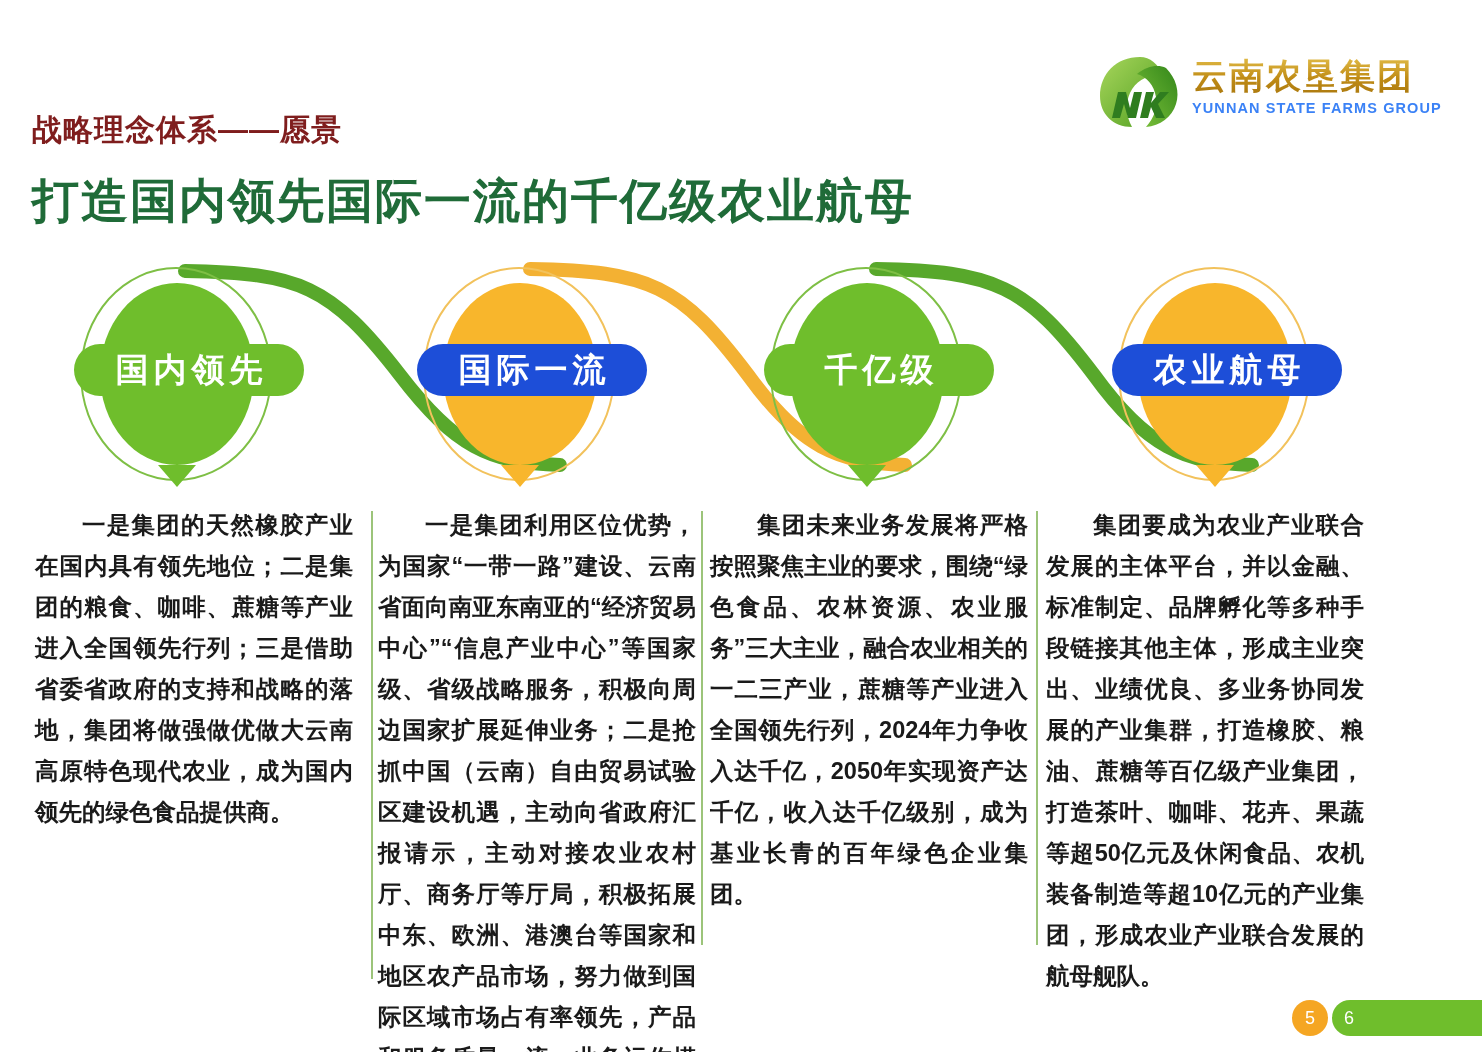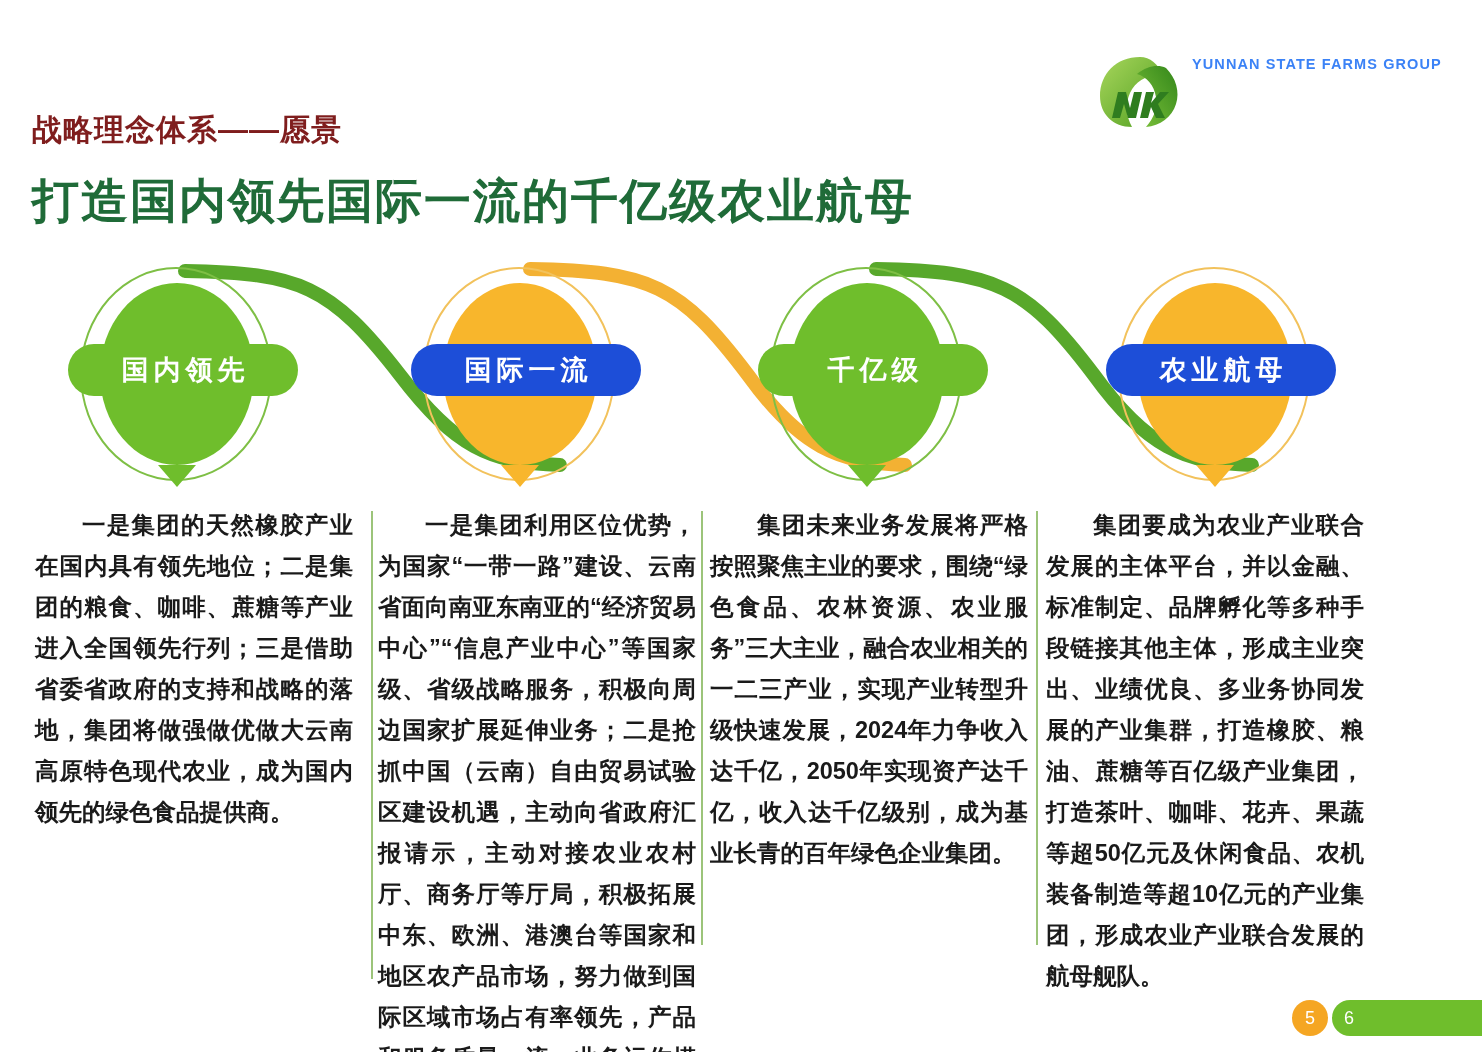--- a/index.html
+++ b/index.html
@@ -120,30 +120,30 @@
     left: 38px;
     top: 18px;
     width: 154px;
     height: 182px;
     border-radius: 50%;
   }
   .disc.green { background: #6fbe2c; }
   .disc.orange { background: #f8b62c; }
   .pill {
     position: absolute;
-    left: 6px;
+    left: 12px;
     top: 79px;
     width: 230px;
     height: 52px;
     border-radius: 26px;
     display: flex;
     align-items: center;
     justify-content: center;
     color: #ffffff;
-    font-size: 27px;
+    font-size: 33px;
     font-weight: bold;
     letter-spacing: 5px;
     text-indent: 5px;
   }
   .pill.green { background: #6fbe2c; }
   .pill.orange { background: #1d4ed8; }
   .tri {
     position: absolute;
     left: 96px;
     top: 200px;
@@ -234,20 +234,21 @@
           <stop offset="0%" stop-color="#7cc13a"></stop>
           <stop offset="100%" stop-color="#33871a"></stop>
         </linearGradient>
       </defs>
       <path d="M44 5 C20 5 4 22 4 44 C4 62 17 75 36 75 C30 64 29 52 34 41 C40 28 54 21 68 24 C62 12 54 5 44 5 Z" fill="url(#lgA)"></path>
       <path d="M70 16 C80 26 84 40 80 52 C76 65 64 74 50 75 C58 66 62 55 60 45 C58 33 51 25 41 22 C51 14 62 12 70 16 Z" fill="url(#lgB)"></path>
       <path d="M16 66 L22 40 L30 40 L34 56 L38 40 L46 40 L40 66 L32 66 L28 52 L24 66 Z" fill="#2f7d1f"></path>
       <path d="M44 66 L50 40 L58 40 L55 51 L64 40 L73 40 L62 52 L69 66 L60 66 L55 55 L52 66 Z" fill="#2f7d1f"></path>
     </svg>
     <div id="logo-text">
+      <div class="logo-cn">云南农垦集团</div>
       <div class="logo-en">YUNNAN STATE FARMS GROUP</div>
     </div>
   </div>
 
   <div id="subtitle">战略理念体系——愿景</div>
   <div id="title">打造国内领先国际一流的千亿级农业航母</div>
 
   <div id="diagram">
     <svg id="wave-svg" viewBox="0 0 1482 240" preserveAspectRatio="none">
 
@@ -287,21 +288,21 @@
     </div>
   </div>
 
   <div id="columns">
     <div class="col" style="left:35px;">一是集团的天然橡胶产业在国内具有领先地位；二是集团的粮食、咖啡、蔗糖等产业进入全国领先行列；三是借助省委省政府的支持和战略的落地，集团将做强做优做大云南高原特色现代农业，成为国内领先的绿色食品提供商。</div>
     <div class="divider" style="left:371px; height:468px;"></div>
 
     <div class="col" style="left:378px;">一是集团利用区位优势，为国家“一带一路”建设、云南省面向南亚东南亚的“经济贸易中心”“信息产业中心”等国家级、省级战略服务，积极向周边国家扩展延伸业务；二是抢抓中国（云南）自由贸易试验区建设机遇，主动向省政府汇报请示，主动对接农业农村厅、商务厅等厅局，积极拓展中东、欧洲、港澳台等国家和地区农产品市场，努力做到国际区域市场占有率领先，产品和服务质量一流，业务运作模式先进，品牌影响力显著。</div>
     <div class="divider" style="left:701px; height:434px;"></div>
 
-    <div class="col" style="left:710px;">集团未来业务发展将严格按照聚焦主业的要求，围绕“绿色食品、农林资源、农业服务”三大主业，融合农业相关的一二三产业，实现产业转型升级快速发展，2024年力争收入达千亿，2050年实现资产达千亿，收入达千亿级别，成为基业长青的百年绿色企业集团。</div>
+    <div class="col" style="left:710px;">集团未来业务发展将严格按照聚焦主业的要求，围绕“绿色食品、农林资源、农业服务”三大主业，融合农业相关的一二三产业，蔗糖等产业进入全国领先行列，2024年力争收入达千亿，2050年实现资产达千亿，收入达千亿级别，成为基业长青的百年绿色企业集团。</div>
     <div class="divider" style="left:1036px; height:434px;"></div>
 
     <div class="col" style="left:1046px;">集团要成为农业产业联合发展的主体平台，并以金融、标准制定、品牌孵化等多种手段链接其他主体，形成主业突出、业绩优良、多业务协同发展的产业集群，打造橡胶、粮油、蔗糖等百亿级产业集团，打造茶叶、咖啡、花卉、果蔬等超50亿元及休闲食品、农机装备制造等超10亿元的产业集团，形成农业产业联合发展的航母舰队。</div>
   </div>
 
   <div id="page-badge">
     <div id="page-dot">5</div>
     <div id="page-bar">6</div>
   </div>
 

